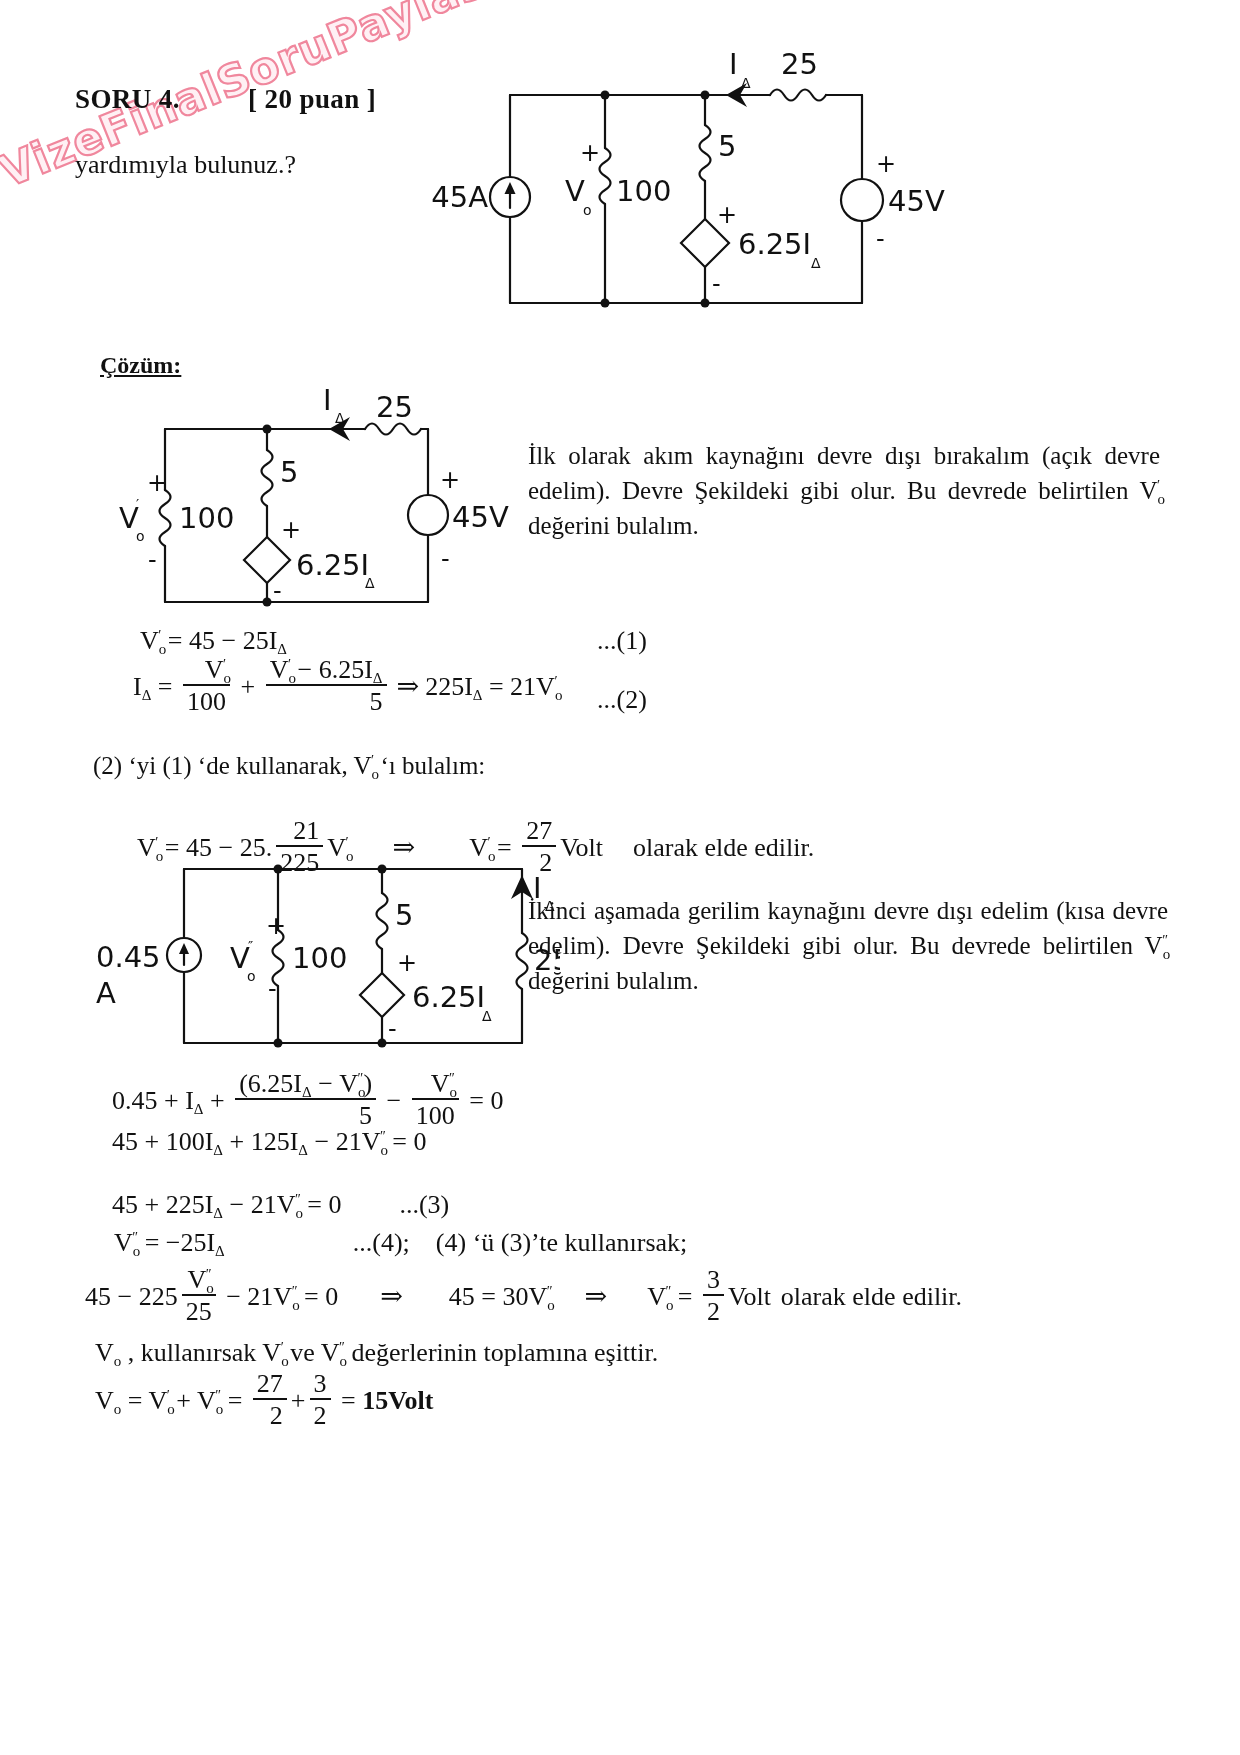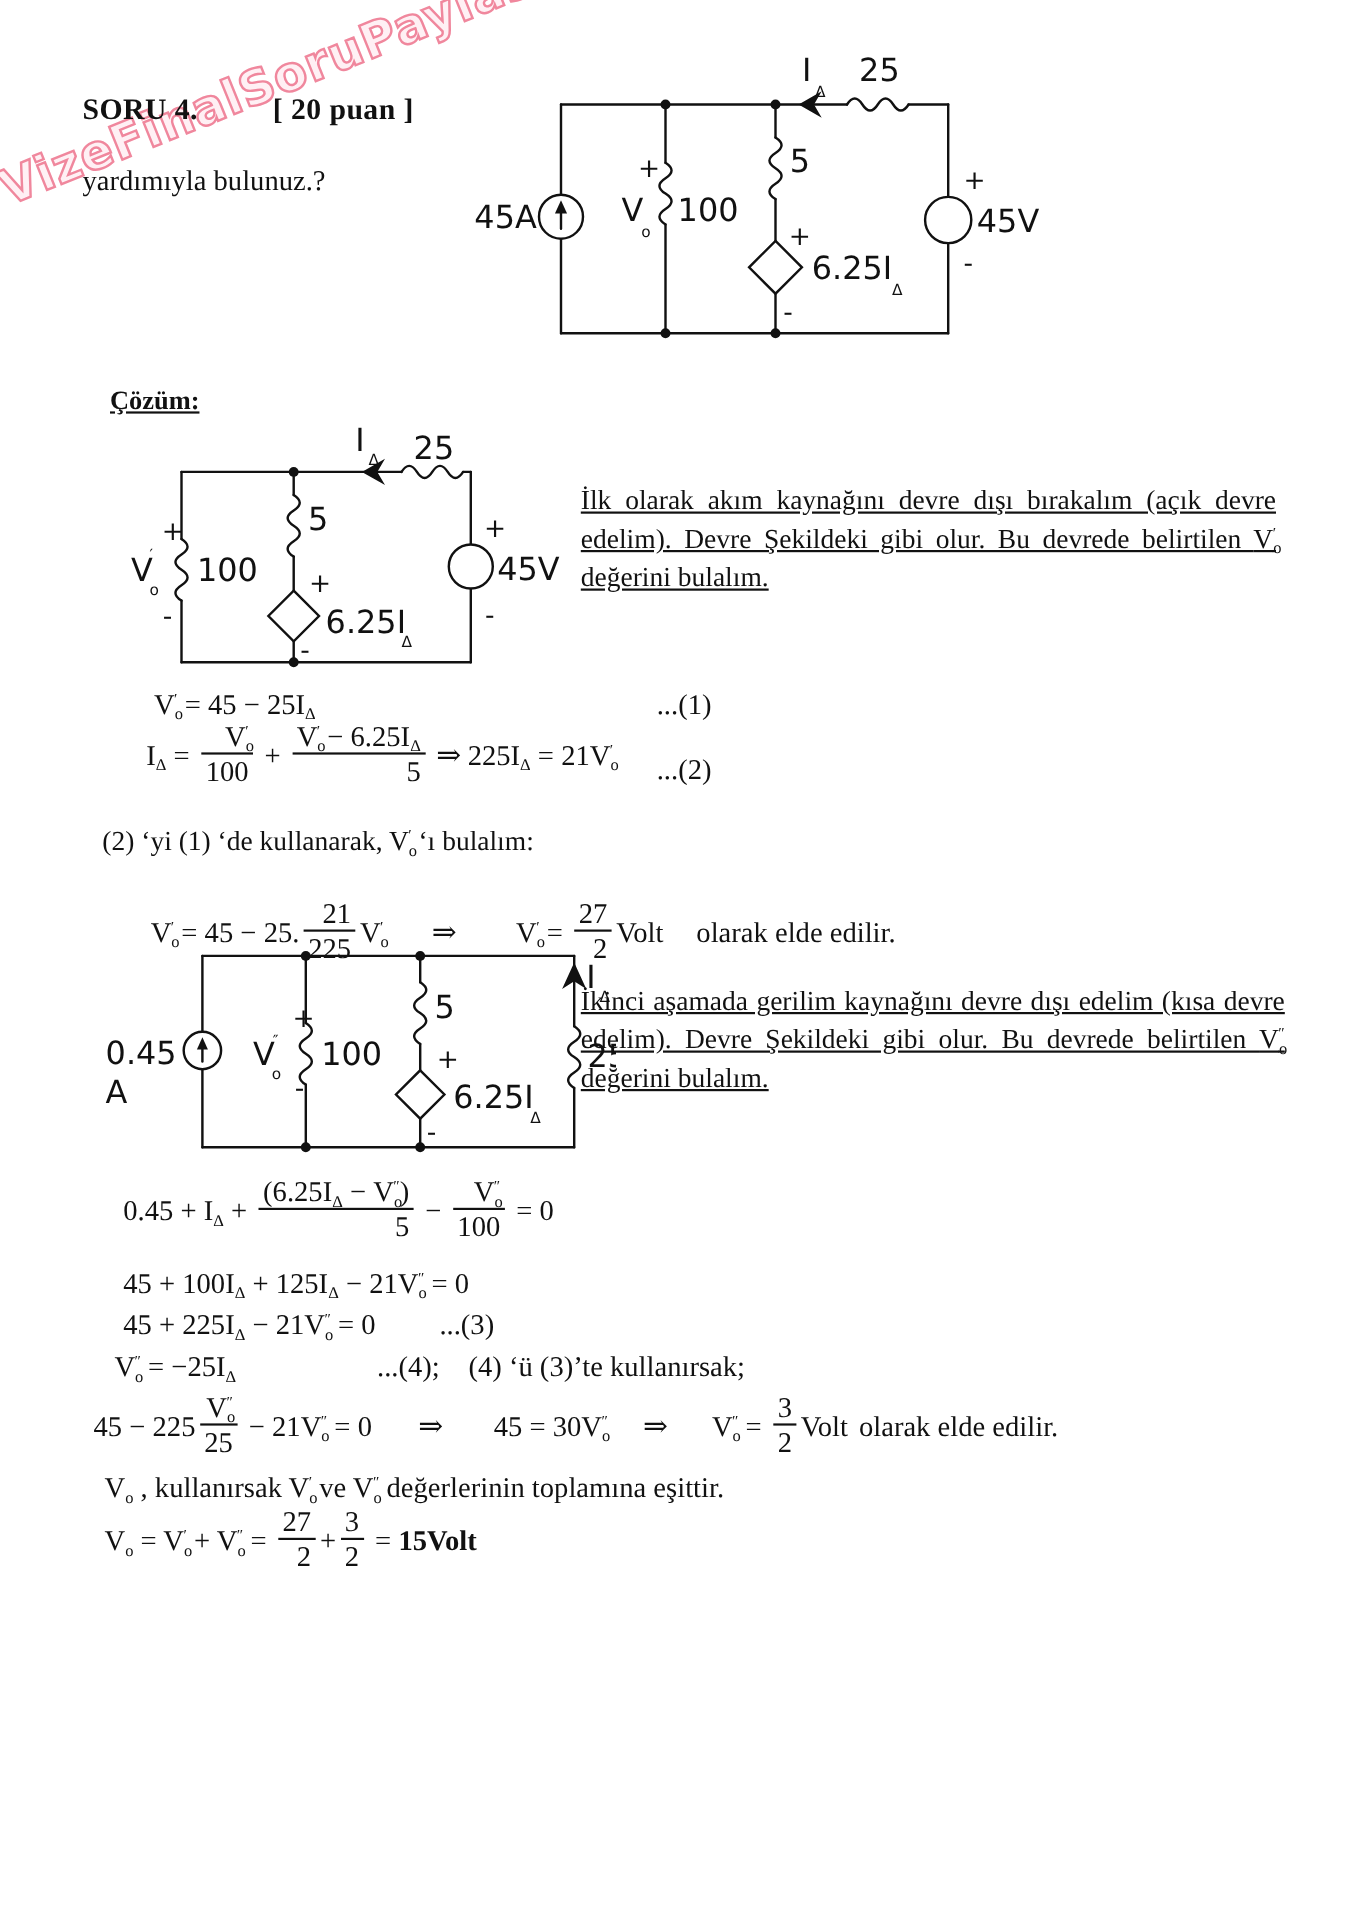--- a/index.html
+++ b/index.html
@@ -8,21 +8,21 @@
   .abs{position:absolute;}
   .watermark{position:absolute;left:2px;top:148px;width:560px;white-space:nowrap;
         transform:rotate(-22deg);transform-origin:0 50%;
         font-family:"DejaVu Sans",sans-serif;font-weight:bold;font-size:44px;letter-spacing:1px;
         color:#fff0f4;-webkit-text-stroke:2.2px #f0879d;z-index:0;}
   .content{position:relative;z-index:1;}
   .title{font-weight:bold;font-size:27px;letter-spacing:.4px;}
   .problem{font-size:26px;line-height:33px;}
   .problem b{font-weight:bold;}
   .heading{font-weight:bold;font-size:24px;text-decoration:underline;}
-  .para{font-size:25px;line-height:35px;text-align:justify;text-decoration:underline;}
+  .para{font-size:25px;line-height:35px;text-align:justify;}
   .eq{font-size:26px;white-space:nowrap;}
   sub{font-size:15px;vertical-align:-5px;line-height:0;}
   sup{font-size:14px;vertical-align:9px;line-height:0;}
   .tight{margin-left:-8px;}
   .frac{display:inline-block;vertical-align:middle;text-align:right;margin:0 4px;transform:translateY(-3px);}
   .frac .nu{display:block;padding:0 4px;line-height:1.12;}
   .frac .de{display:block;border-top:2px solid #111;padding:0 4px;line-height:1.2;}
   .imp{margin:0 6px;font-size:27px;}
   .gap{display:inline-block;}
   .bold{font-weight:bold;}
@@ -186,29 +186,29 @@
     </svg>
 
     <div class="abs para" style="left:528px;top:893px;width:640px">
       <span>İkinci aşamada gerilim kaynağını devre dışı edelim (kısa devre edelim). Devre Şekildeki gibi olur. Bu devrede belirtilen </span><span>V</span><sub>o</sub><sup class="tight">″</sup><span> değerini bulalım.</span>
     </div>
 
     <div class="abs eq" style="left:112px;top:1072px">
       <span>0.45 + I</span><sub>Δ</sub><span> + </span><span class="frac"><span class="nu"><span>(6.25I</span><sub>Δ</sub><span> − V</span><sub>o</sub><sup class="tight">″</sup><span>)</span></span><span class="de">5</span></span><span> − </span><span class="frac"><span class="nu"><span>V</span><sub>o</sub><sup class="tight">″</sup></span><span class="de">100</span></span><span> = 0</span>
     </div>
 
-    <div class="abs eq" style="left:112px;top:1152px">
+    <div class="abs eq" style="left:112px;top:1127px">
       <span>45 + 100I</span><sub>Δ</sub><span> + 125I</span><sub>Δ</sub><span> − 21V</span><sub>o</sub><sup class="tight">″</sup><span> = 0</span>
     </div>
 
     <div class="abs eq" style="left:112px;top:1190px">
       <span>45 + 225I</span><sub>Δ</sub><span> − 21V</span><sub>o</sub><sup class="tight">″</sup><span> = 0</span><span class="gap" style="width:58px"></span><span>...(3)</span>
     </div>
 
-    <div class="abs eq" style="left:104px;top:1228px">
+    <div class="abs eq" style="left:114px;top:1228px">
       <span>V</span><sub>o</sub><sup class="tight">″</sup><span> = −25I</span><sub>Δ</sub><span class="gap" style="width:128px"></span><span>...(4);</span><span class="gap" style="width:26px"></span><span>(4) ‘ü (3)’te kullanırsak;</span>
     </div>
 
     <div class="abs eq" style="left:85px;top:1268px">
       <span>45 − 225</span><span class="frac"><span class="nu"><span>V</span><sub>o</sub><sup class="tight">″</sup></span><span class="de">25</span></span><span> − 21V</span><sub>o</sub><sup class="tight">″</sup><span> = 0</span><span class="gap" style="width:36px"></span><span class="imp">⇒</span><span class="gap" style="width:40px"></span><span>45 = 30V</span><sub>o</sub><sup class="tight">″</sup><span class="gap" style="width:26px"></span><span class="imp">⇒</span><span class="gap" style="width:34px"></span><span>V</span><sub>o</sub><sup class="tight">″</sup><span> = </span><span class="frac"><span class="nu">3</span><span class="de">2</span></span><span>Volt</span><span class="gap" style="width:10px"></span><span>olarak elde edilir.</span>
     </div>
 
     <div class="abs eq" style="left:95px;top:1338px">
       <span>V</span><sub>o</sub><span> , kullanırsak V</span><sub>o</sub><sup class="tight">′</sup><span> ve V</span><sub>o</sub><sup class="tight">″</sup><span> değerlerinin toplamına eşittir.</span>
     </div>

